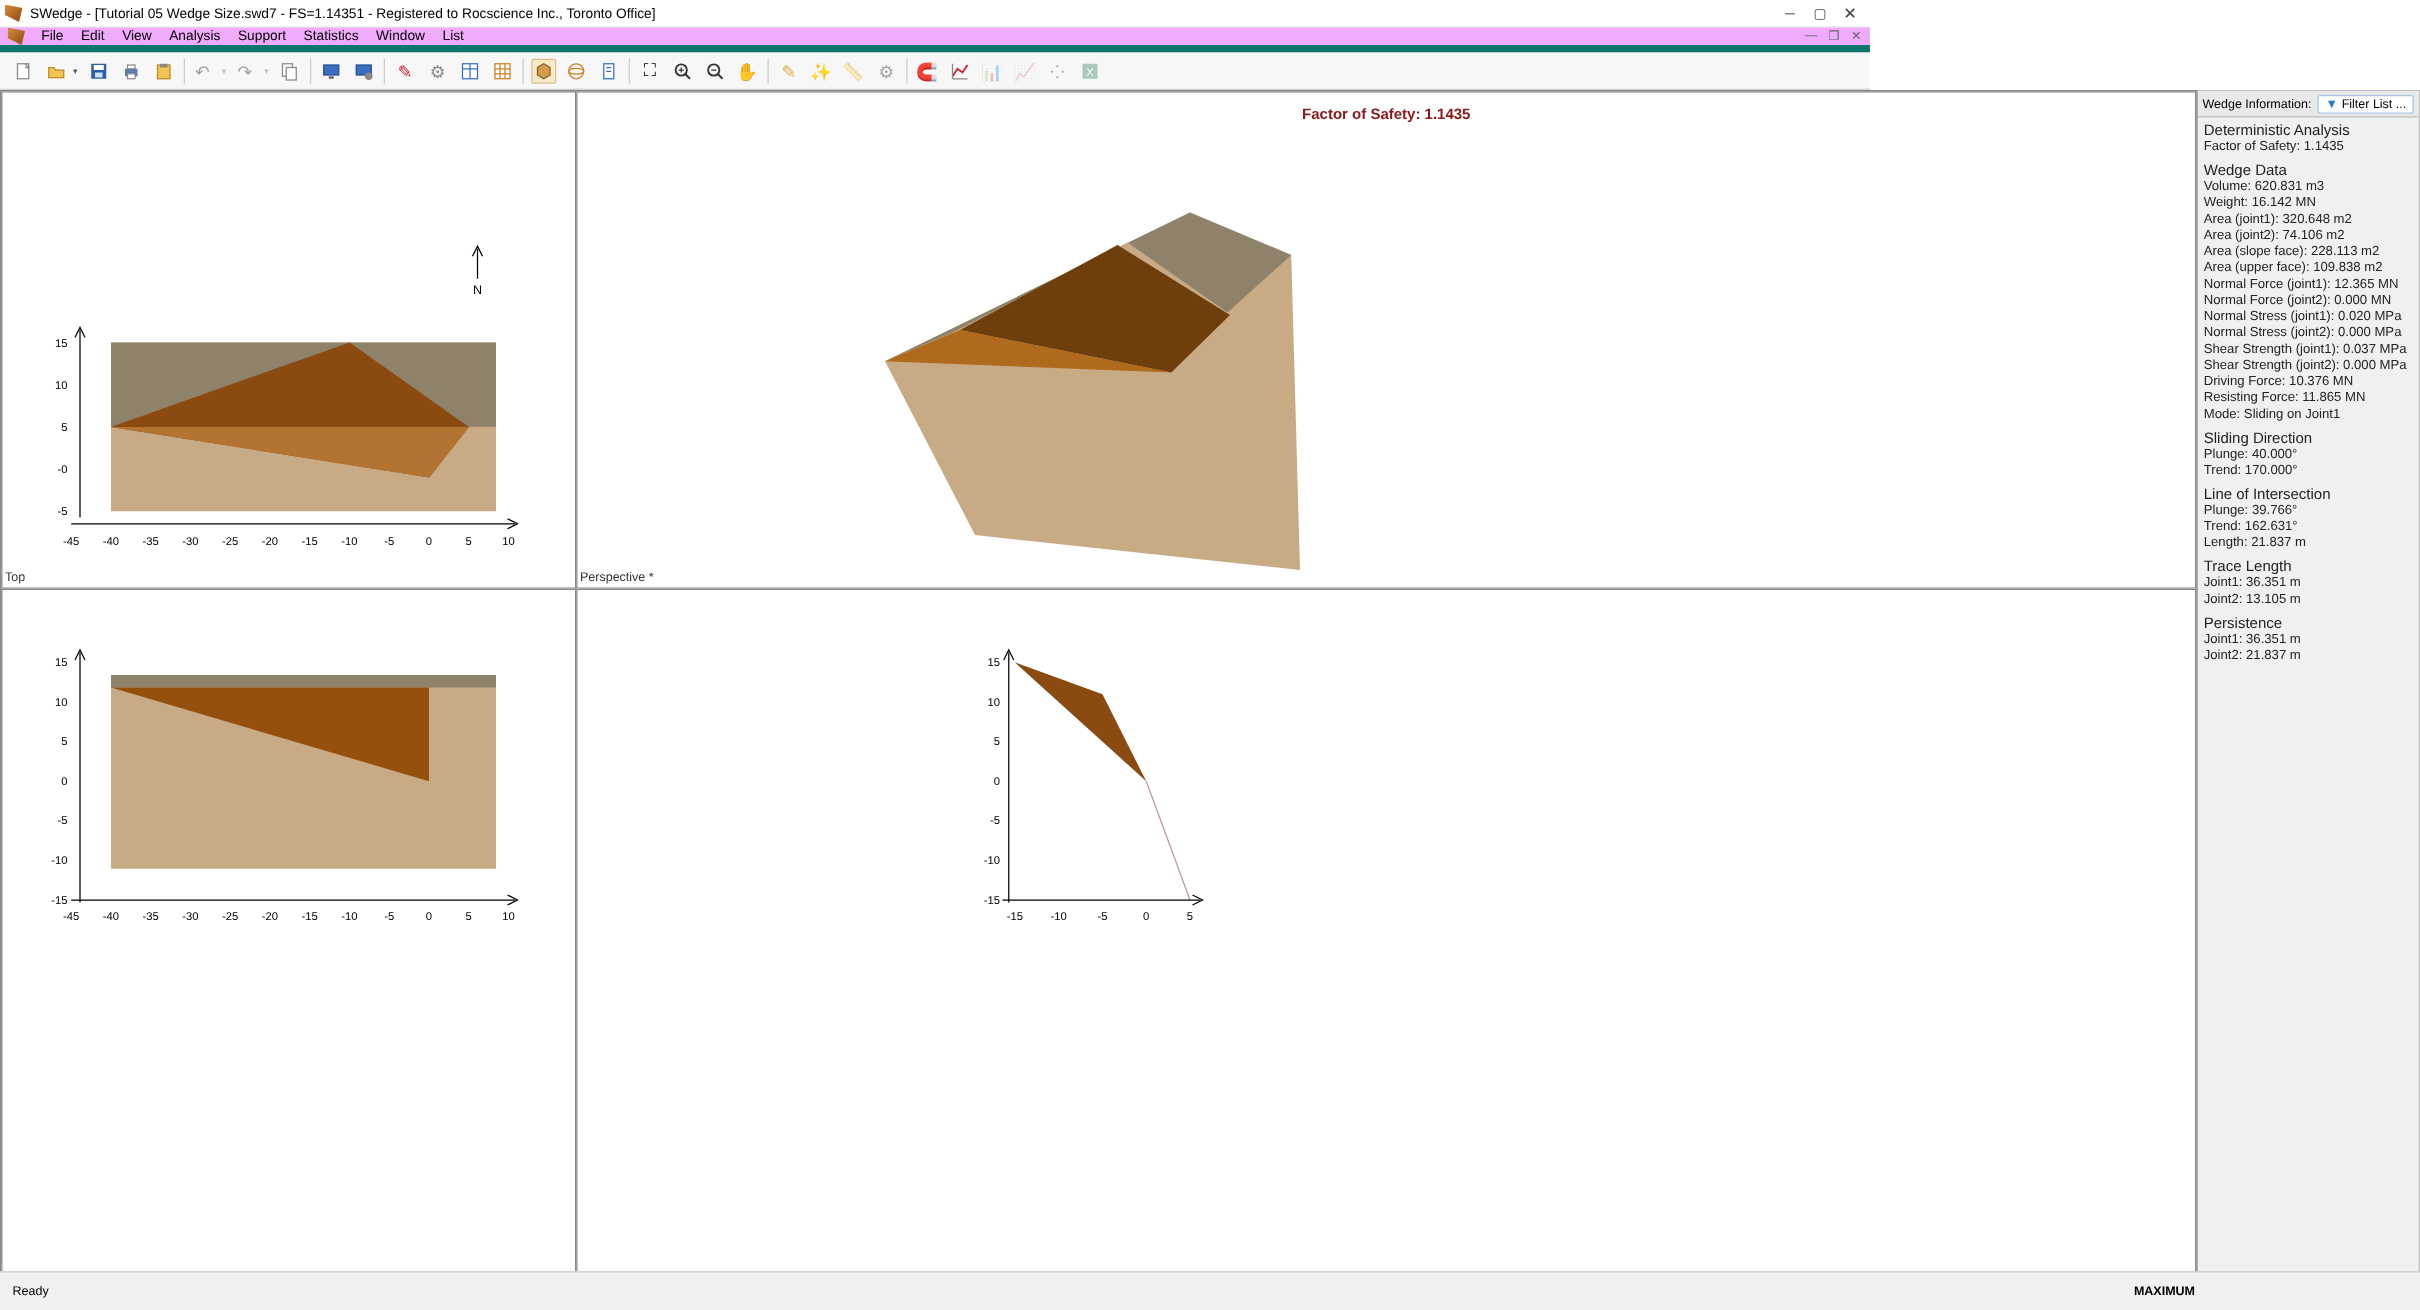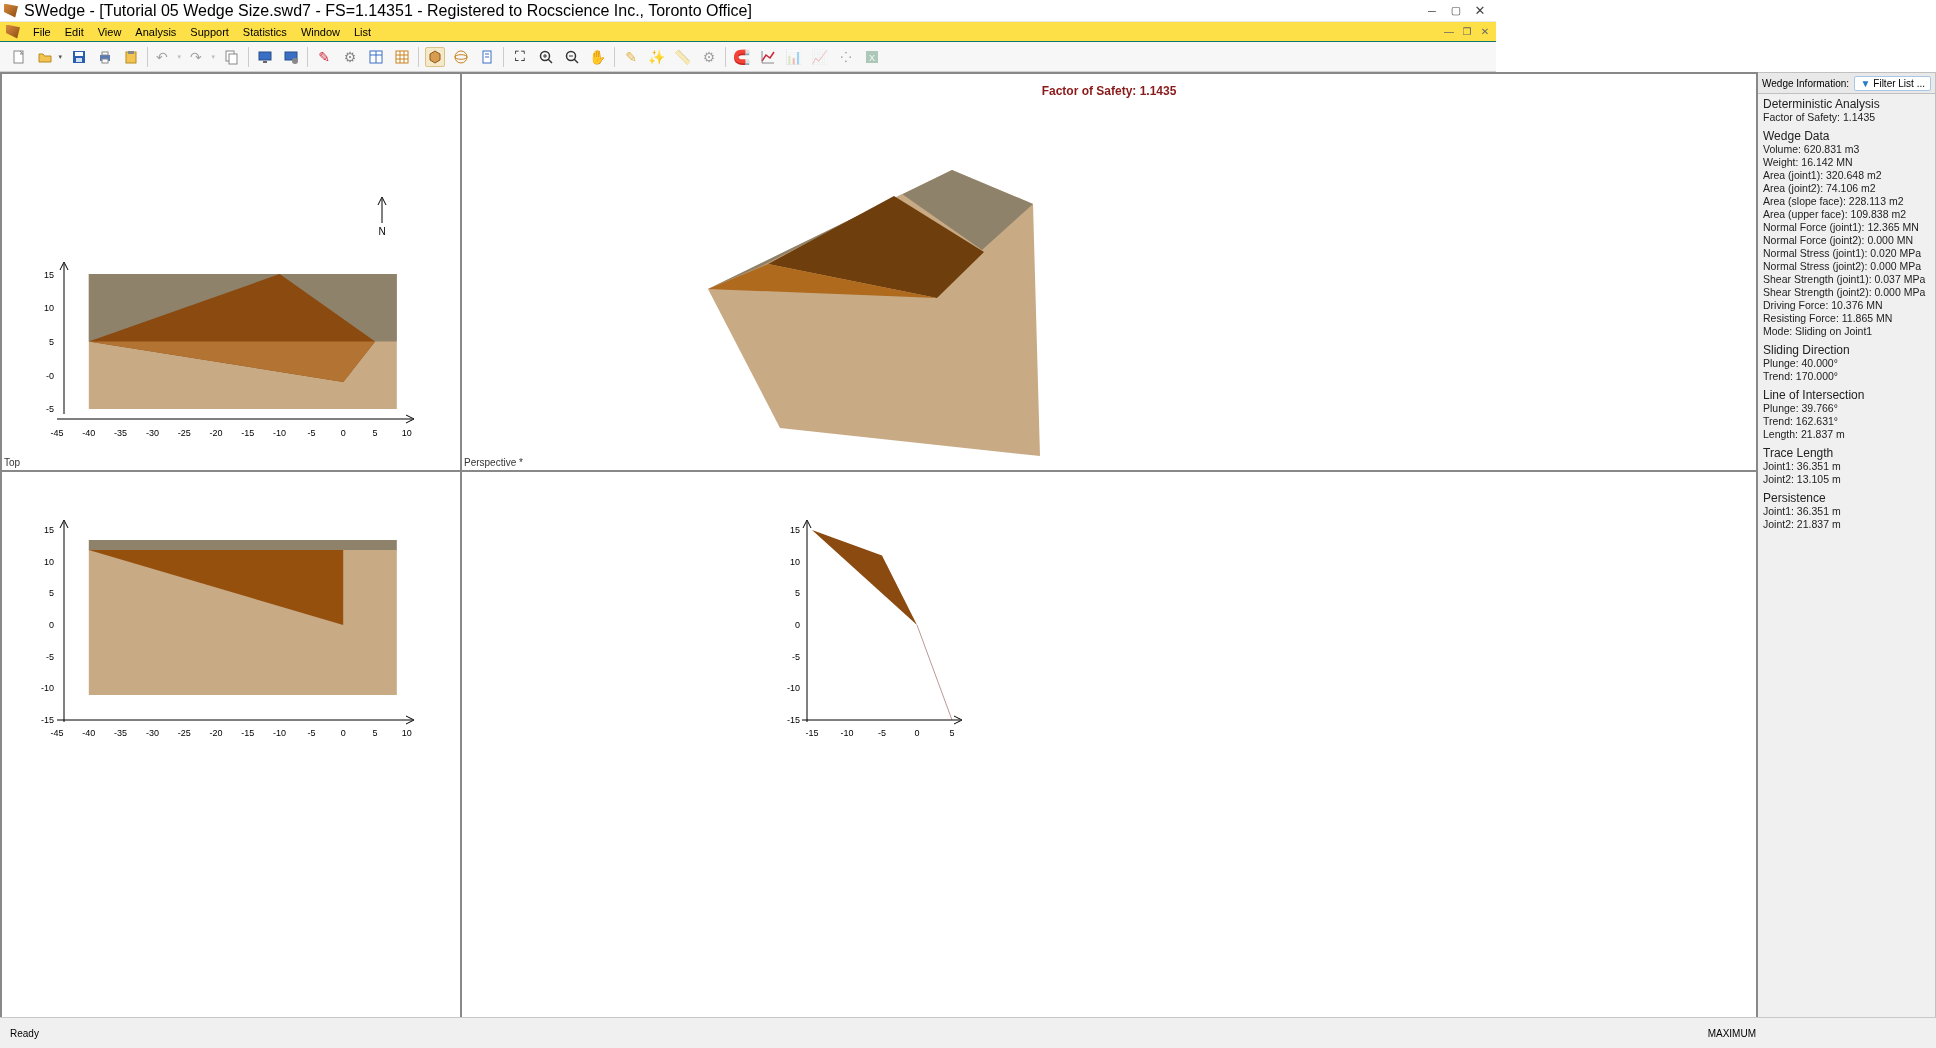--- a/index.html
+++ b/index.html
@@ -1,24 +1,24 @@
 <!DOCTYPE html>
 <html><head>
 <meta charset="utf-8">
 <style>
   html,body{margin:0;padding:0;width:1496px;height:782px;font-family:"Segoe UI",Tahoma,sans-serif;font-size:11px;color:#000;background:#fff;overflow:hidden}
   *{box-sizing:border-box}
   
   .titlebar{height:22px;display:flex;align-items:center;padding:0 4px;background:#fff;border-bottom:1px solid #e8e8e8}
   .titlebar .logo{width:14px;height:14px;background:linear-gradient(135deg,#d98b3f,#8a4a10);clip-path:polygon(0 0,100% 20%,80% 100%,0 60%);margin-right:6px}
-  .titlebar .title{flex:1;font-size:16px}
+  .titlebar .title{flex:1;font-size:11px}
   .winbtn{width:24px;text-align:center;font-size:11px;color:#444}
   .winbtn.close{font-size:13px}
   
-  .menubar{height:20px;display:flex;align-items:center;padding-left:6px;background:#fde047;border-bottom:1px solid #0f766e}
+  .menubar{height:20px;display:flex;align-items:center;padding-left:6px;background:#f0abfc;border-bottom:6px solid #0f766e}
   .menuicon{width:14px;height:14px;background:linear-gradient(135deg,#d98b3f,#8a4a10);clip-path:polygon(0 0,100% 20%,80% 100%,0 60%);margin-right:6px}
   .menuitem{padding:0 7px;font-size:11px}
   .mdi-controls{margin-left:auto;display:flex;gap:4px;padding-right:4px;color:#666}
   .mdi-controls span{width:14px;text-align:center;font-size:10px}
   
   .toolbar{height:30px;display:flex;align-items:center;padding:0 6px;background:#f7f7f7;border-bottom:1px solid #d0d0d0}
   .tbtn{width:20px;height:20px;margin:0 3px;display:flex;align-items:center;justify-content:center;font-size:14px;border-radius:2px;position:relative}
   .tbtn.disabled{opacity:.35}
   .tbtn.with-drop{width:28px;justify-content:flex-start;padding-left:2px}
   .tbtn .drop{position:absolute;right:1px;font-size:7px;color:#555}
@@ -32,21 +32,21 @@
   .side-header{height:21px;display:flex;align-items:center;padding:0 4px;background:#e9e9e9;border-bottom:1px solid #c0c0c0}
   .side-header .lbl{font-size:10px}
   .filterbtn{margin-left:auto;display:flex;align-items:center;gap:3px;padding:1px 5px;border:1px solid #a9c6e6;background:#fff;border-radius:2px;font-size:10px}
   .side-body{flex:1;overflow:auto;padding:4px 5px;font-size:10.5px;line-height:13px;color:#222}
   .side-body .section{font-weight:normal;font-size:12px;margin-top:6px}
   .side-body .section:first-child{margin-top:0}
   .side-body .row{white-space:nowrap}
   
   .status{position:absolute;left:0;right:0;bottom:0;height:31px;background:#f0f0f0;border-top:1px solid #c8c8c8;display:flex;align-items:center;font-size:10px;padding:0 4px}
   .status-cell{padding:0 6px}
-  .status-cell.max{margin-left:auto;font-weight:normal;margin-right:170px}
+  .status-cell.max{margin-left:auto;font-weight:bold;margin-right:170px}
   
   .fos-banner{position:absolute;top:10px;left:0;right:0;text-align:center;font-size:12px;font-weight:bold;color:#8a1a1a}
 </style>
 </head>
 <body>
 
 <div class="titlebar">
   <div class="logo"></div>
   <div class="title">SWedge - [Tutorial 05 Wedge Size.swd7 - FS=1.14351 - Registered to Rocscience Inc., Toronto Office]</div>
   <div class="winbtn">─</div>

